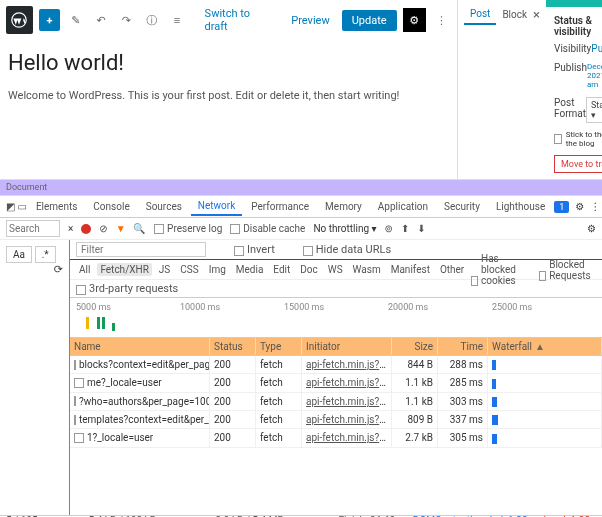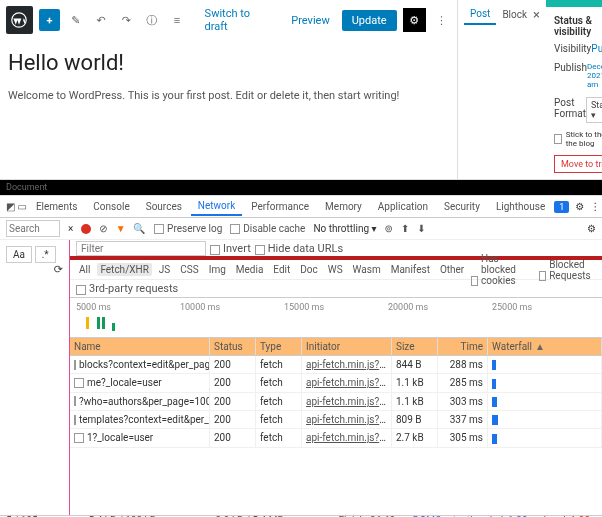--- a/index.html
+++ b/index.html
@@ -23,53 +23,53 @@
 .sb-tab.active{color:#007cba;border-bottom:2px solid #007cba}
 .sb-close{margin-left:auto;font-size:13px;color:#666}
 .sb-sec{border-top:7px solid #14b8a6;padding:6px 8px}
 .sb-head{display:flex;justify-content:space-between;font-weight:600;color:#333;padding:2px 0}
 .sb-row{display:flex;padding:4px 0;color:#444}
 .sb-row .val{color:#007cba}
 .sb-select{border:1px solid #ccc;padding:2px 4px;font-size:9px}
 .sb-check{display:flex;gap:4px;align-items:center;padding:3px 0}
 .cb{width:10px;height:10px;border:1px solid #999}
 .trash-btn{border:1px solid #d63638;color:#d63638;padding:3px 6px;font-size:9px;display:inline-block;margin-top:4px}
-.doc-bar{height:16px;padding:2px 6px;font-size:9px;color:#666;background:#000000;border-bottom:1px solid #ddd}
+.doc-bar{height:16px;padding:2px 6px;font-size:9px;color:#666;background:#c4b5fd;border-bottom:1px solid #ddd}
 .dt-tabs{height:22px;display:flex;align-items:center;gap:2px;padding:0 6px;border-bottom:1px solid #ccc;font-size:10px}
 .dt-ti{width:16px;height:16px;display:flex;align-items:center;justify-content:center;color:#555}
 .dt-tab{padding:3px 7px;color:#555}
 .dt-tab.active{color:#1a73e8;border-bottom:2px solid #1a73e8}
 .dt-right{margin-left:auto;display:flex;gap:6px;align-items:center}
 .msg-badge{background:#1a73e8;color:#fff;padding:1px 5px;border-radius:2px;font-size:9px}
 .filter-bar{height:22px;display:flex;align-items:center;gap:8px;padding:0 6px;border-bottom:1px solid #eee;font-size:10px}
 .search-box{width:54px;border:1px solid #ccc;padding:2px;font-size:10px}
 .rec-dot{width:10px;height:10px;background:#d93025;border-radius:50%}
 .fi{color:#555}
 .fi.orange{color:#ff6d00}
 .fi.blue{color:#1a73e8}
 .ck{display:flex;align-items:flex-end;gap:3px;color:#555}
 .main-area{display:flex;height:275px}
 .left-pane{width:70px;border-right:1px solid #ec4899;padding:6px}
 .aa{border:1px solid #ccc;padding:2px 6px;font-size:10px;display:inline-block}
 .right-pane{flex:1;display:flex;flex-direction:column}
-.filter-row{height:20px;display:flex;align-items:center;padding:0 6px;border-bottom:4px solid #b91c1c;gap:4px}
+.filter-row{height:20px;display:flex;align-items:center;padding:0 6px;border-bottom:1px solid #b91c1c;gap:28px}
 .filter-inp{border:1px solid #ccc;padding:1px 4px;font-size:10px;width:130px}
 .type-row{height:20px;display:flex;align-items:center;gap:4px;padding:0 6px;border-bottom:1px solid #eee;font-size:10px}
 .type-item{padding:1px 3px;color:#555}
 .type-item.active{background:#e8e8e8;border-radius:2px}
 .third-row{height:18px;padding:0 6px;border-bottom:1px solid #ccc;display:flex;align-items:center}
 .timeline{height:40px;border-bottom:1px solid #ccc;position:relative;padding:4px 6px}
 .tl-labels{display:flex;font-size:9px;color:#888}
 .tl-labels span{flex:1}
 .tl-bars{position:relative;height:20px;margin-top:3px}
 .tl-bar{position:absolute;top:2px;width:3px;height:12px}
 .table{flex:1;overflow:auto}
 .thead{display:flex;background:#fdba74;border-bottom:1px solid #ccc;font-size:10px;color:#555}
 .th{padding:3px 4px;border-right:1px solid #ddd}
-.c-name{width:140px}.c-status{width:46px}.c-type{width:46px}.c-init{width:90px}.c-size{width:46px;text-align:left}.c-time{width:50px;text-align:right}.c-wf{flex:1}
+.c-name{width:140px}.c-status{width:46px}.c-type{width:46px}.c-init{width:90px}.c-size{width:46px;text-align:right}.c-time{width:50px;text-align:right}.c-wf{flex:1}
 .trow{display:flex;font-size:10px;border-bottom:1px solid #f0f0f0}
 .td{padding:3px 4px;border-right:1px solid #f0f0f0;overflow:hidden;white-space:nowrap;text-overflow:ellipsis}
 .td .link{color:#555;text-decoration:underline}
 .name-cell{display:flex;align-items:center;gap:3px}
 .wf-bar{display:inline-block;height:10px;background:#1a73e8;vertical-align:middle}
 .status-bar{height:20px;border-top:1px solid #ccc;display:flex;align-items:center;font-size:10px;padding:0 6px;gap:12px;color:#555}
 .status-bar .dcl{color:#1a73e8;margin-left:auto}
 .status-bar .load{color:#d93025}
 .up-arrow{color:#666;margin-left:3px}
 </style>

